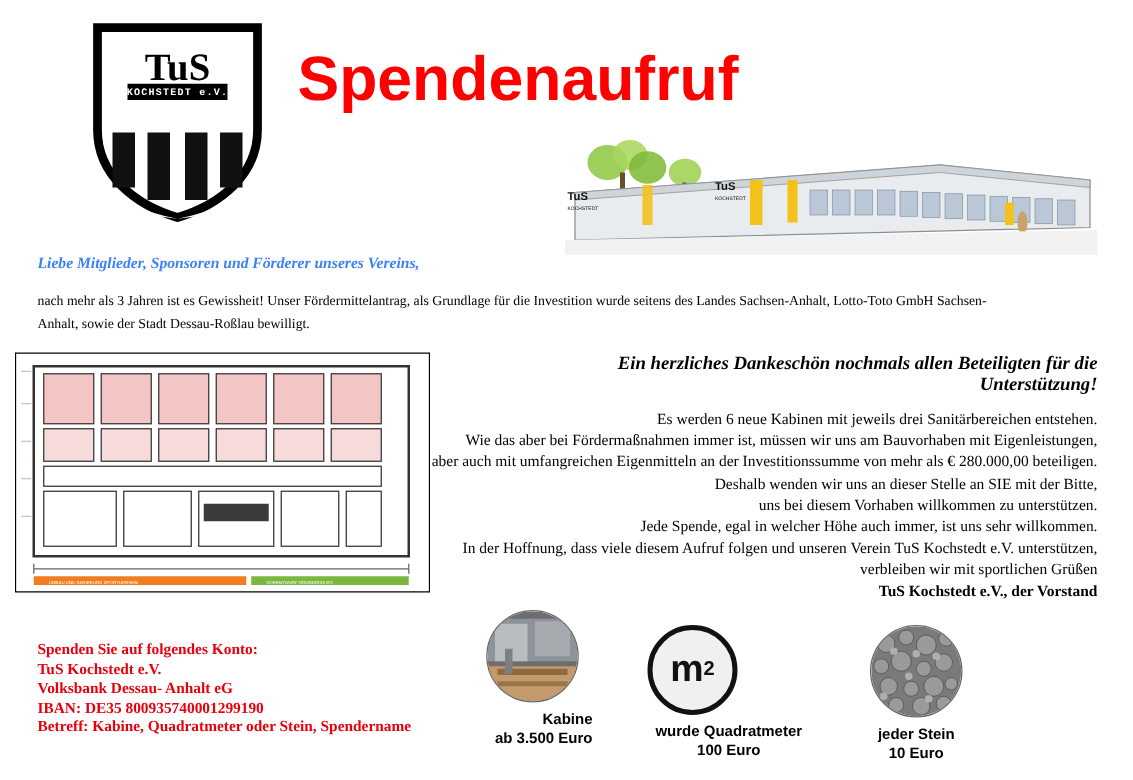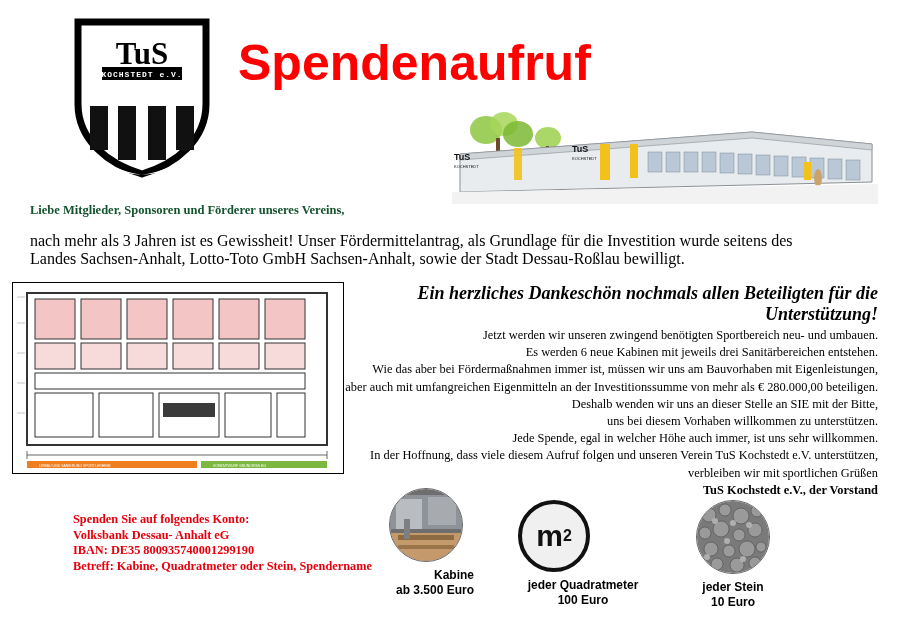--- a/index.html
+++ b/index.html
@@ -92,43 +92,44 @@
   }
 
   
   .greeting {
     position: absolute;
     left: 30px;
     top: 203px;
     font-family: "Liberation Serif", serif;
     font-weight: bold;
     font-size: 12.5px;
-    color: #14532d;
+    color: #3b82f6;
     white-space: nowrap;
+    font-style: italic;
   }
   .intro {
     position: absolute;
     left: 30px;
     top: 232px;
     width: 790px;
     font-family: "Liberation Serif", serif;
-    font-size: 16px;
+    font-size: 11px;
     line-height: 18px;
     color: #000;
   }
   .thanks {
     position: absolute;
     left: 400px;
     top: 283px;
     width: 478px;
     text-align: right;
     font-family: "Liberation Serif", serif;
     font-style: italic;
     font-weight: bold;
-    font-size: 18px;
+    font-size: 15px;
     color: #000;
   }
   .body-right {
     position: absolute;
     left: 320px;
     top: 327px;
     width: 558px;
     text-align: right;
     font-family: "Liberation Serif", serif;
     font-size: 12.4px;
@@ -154,21 +155,20 @@
   
   .bank {
     position: absolute;
     left: 30px;
     top: 512px;
     font-family: "Liberation Serif", serif;
     font-weight: bold;
     font-size: 12.3px;
     line-height: 15.5px;
     color: #e8000d;
-    margin-left: 43px;
   }
 
   
   .don {
     position: absolute;
     text-align: center;
     font-family: "Liberation Sans", sans-serif;
     font-weight: bold;
     font-size: 12px;
     color: #000;
@@ -263,21 +263,20 @@
     <text x="120" y="52" font-family="Liberation Sans, sans-serif" font-size="4" fill="#111">KOCHSTEDT</text>
   </svg>
 
   <div class="greeting">Liebe Mitglieder, Sponsoren und Förderer unseres Vereins,</div>
 
   <div class="intro">nach mehr als 3 Jahren ist es Gewissheit! Unser Fördermittelantrag, als Grundlage für die Investition wurde seitens des Landes Sachsen-Anhalt, Lotto-Toto GmbH Sachsen-Anhalt, sowie der Stadt Dessau-Roßlau bewilligt.</div>
 
   <div class="thanks">Ein herzliches Dankeschön nochmals allen Beteiligten für die Unterstützung!</div>
 
   <div class="body-right">
-    <div>Jetzt werden wir unseren zwingend benötigten Sportbereich neu- und umbauen.</div>
     <div>Es werden 6 neue Kabinen mit jeweils drei Sanitärbereichen entstehen.</div>
     <div>Wie das aber bei Fördermaßnahmen immer ist, müssen wir uns am Bauvorhaben mit Eigenleistungen,</div>
     <div>aber auch mit umfangreichen Eigenmitteln an der Investitionssumme von mehr als € 280.000,00 beteiligen.</div>
     <div>Deshalb wenden wir uns an dieser Stelle an SIE mit der Bitte,</div>
     <div>uns bei diesem Vorhaben willkommen zu unterstützen.</div>
     <div>Jede Spende, egal in welcher Höhe auch immer, ist uns sehr willkommen.</div>
     <div>In der Hoffnung, dass viele diesem Aufruf folgen und unseren Verein TuS Kochstedt e.V. unterstützen,</div>
     <div>verbleiben wir mit sportlichen Grüßen</div>
     <div class="bold">TuS Kochstedt e.V., der Vorstand</div>
   </div>
@@ -331,20 +330,21 @@
         <line x1="4" y1="40" x2="12" y2="40"></line>
         <line x1="4" y1="70" x2="12" y2="70"></line>
         <line x1="4" y1="100" x2="12" y2="100"></line>
         <line x1="4" y1="130" x2="12" y2="130"></line>
       </g>
     </svg>
   </div>
 
   <div class="bank">
     <div>Spenden Sie auf folgendes Konto:</div>
+    <div>TuS Kochstedt e.V.</div>
     <div>Volksbank Dessau- Anhalt eG</div>
     <div>IBAN: DE35 800935740001299190</div>
     <div>Betreff: Kabine, Quadratmeter oder Stein, Spendername</div>
   </div>
 
   <div class="don don1">
     <div class="circle">
       <svg viewBox="0 0 72 72" width="72" height="72">
         <rect x="0" y="0" width="72" height="72" fill="#6e6e6e"></rect>
         <rect x="0" y="6" width="72" height="34" fill="#8e9399"></rect>
@@ -358,21 +358,21 @@
     </div>
     <div class="lbl">Kabine</div>
     <div class="lbl">ab 3.500 Euro</div>
   </div>
 
   <div class="don don2">
     <div class="m2">
       <span>m</span>
         <sup>2</sup>
     </div>
-    <div class="lbl" style="margin-top:6px;">jeder Quadratmeter</div>
+    <div class="lbl" style="margin-top:6px;">wurde Quadratmeter</div>
     <div class="lbl">100 Euro</div>
   </div>
 
   <div class="don don3">
     <div class="circle">
       <svg viewBox="0 0 72 72" width="72" height="72">
         <rect x="0" y="0" width="72" height="72" fill="#7a7a7a"></rect>
         <g fill="#9a9a9a" stroke="#4e4e4e" stroke-width="0.6">
           <circle cx="12" cy="14" r="7"></circle>
             <circle cx="28" cy="9" r="6"></circle>

